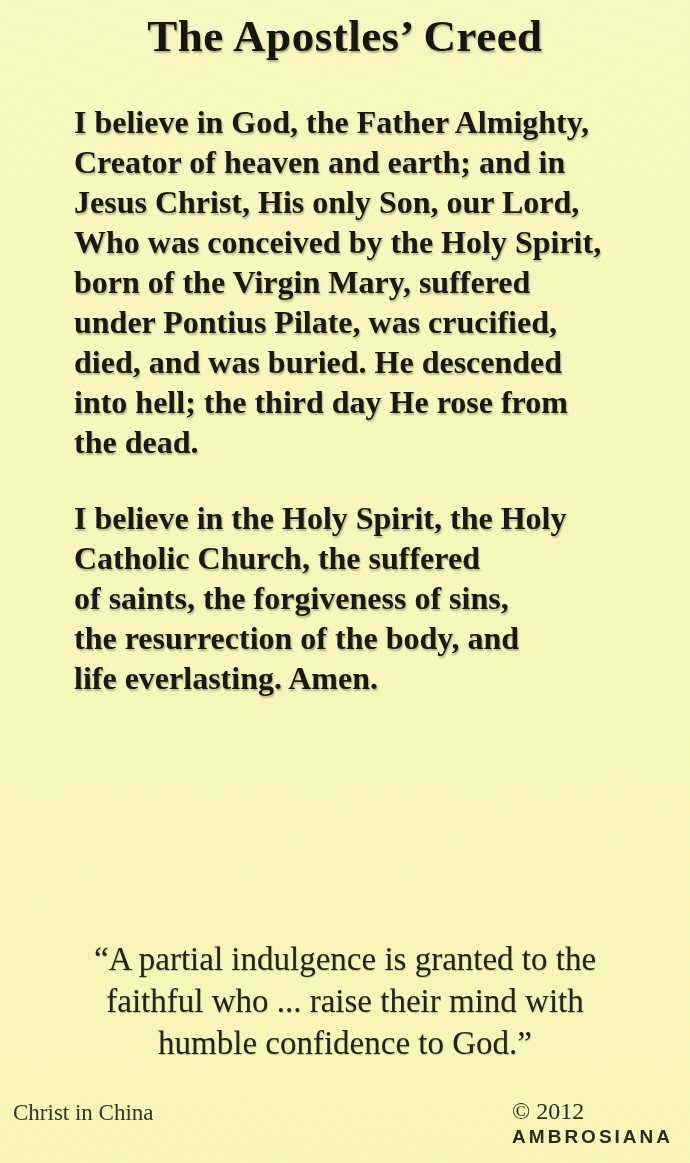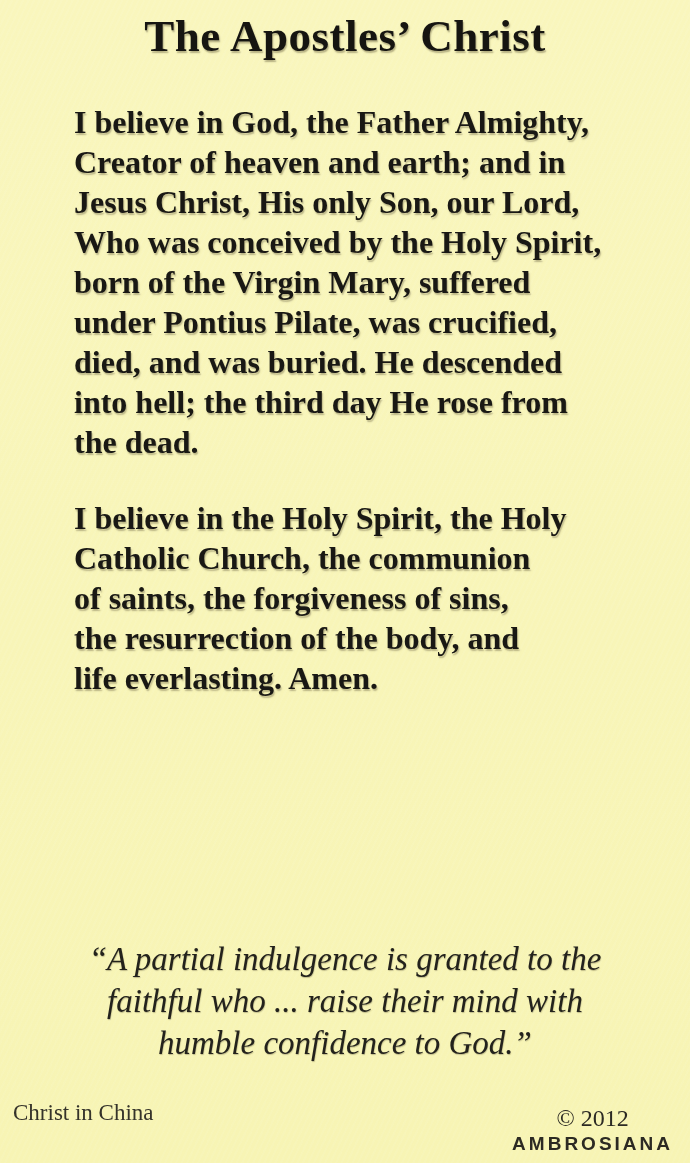--- a/index.html
+++ b/index.html
@@ -51,75 +51,73 @@
     text-shadow: 1px 1.5px 1.5px rgba(125,118,82,0.5);
   }
   .creed p.p2 { margin-top: 40px; }
   .creed p.p3 { margin-top: 36px; }
   .quote {
     position: absolute;
     top: 938px;
     left: 0;
     right: 0;
     text-align: center;
-    font-style: italic;
     font-size: 33px;
     line-height: 42px;
     white-space: pre-line;
     color: #23221c;
     text-shadow: 0.5px 1px 1px rgba(125,118,82,0.45);
   }
   .footer-left {
     position: absolute;
     left: 13px;
     top: 1100px;
     font-size: 23px;
     line-height: 25px;
     color: #35332a;
   }
   .footer-right {
     position: absolute;
     right: 17px;
     top: 1098px;
-    text-align: center;
+    text-align: left;
     color: #2c2a23;
-    margin-top: 7px;
   }
   .copyright {
     font-size: 24px;
     line-height: 26px;
   }
   .publisher {
     margin-top: 2px;
     font-family: "Liberation Sans", sans-serif;
     font-size: 19px;
     line-height: 22px;
     letter-spacing: 3px;
     font-weight: 700;
   }
 </style>
 </head>
 <body>
 
 <div class="card">
 
-  <div class="title">The Apostles’ Christ</div>
+  <div class="title">The Apostles’ Creed</div>
 
   <div class="creed">
     <p class="p1">I believe in God, the Father Almighty,
 Creator of heaven and earth; and in
 Jesus Christ, His only Son, our Lord,
 Who was conceived by the Holy Spirit,
 born of the Virgin Mary, suffered
 under Pontius Pilate, was crucified,
 died, and was buried. He descended
 into hell; the third day He rose from
 the dead.</p>
     <p class="p3">I believe in the Holy Spirit, the Holy
-Catholic Church, the communion
+Catholic Church, the suffered
 of saints, the forgiveness of sins,
 the resurrection of the body, and
 life everlasting. Amen.</p>
   </div>
 
   <div class="quote">“A partial indulgence is granted to the
 faithful who ... raise their mind with
 humble confidence to God.”</div>
 
   <div class="footer-left">

